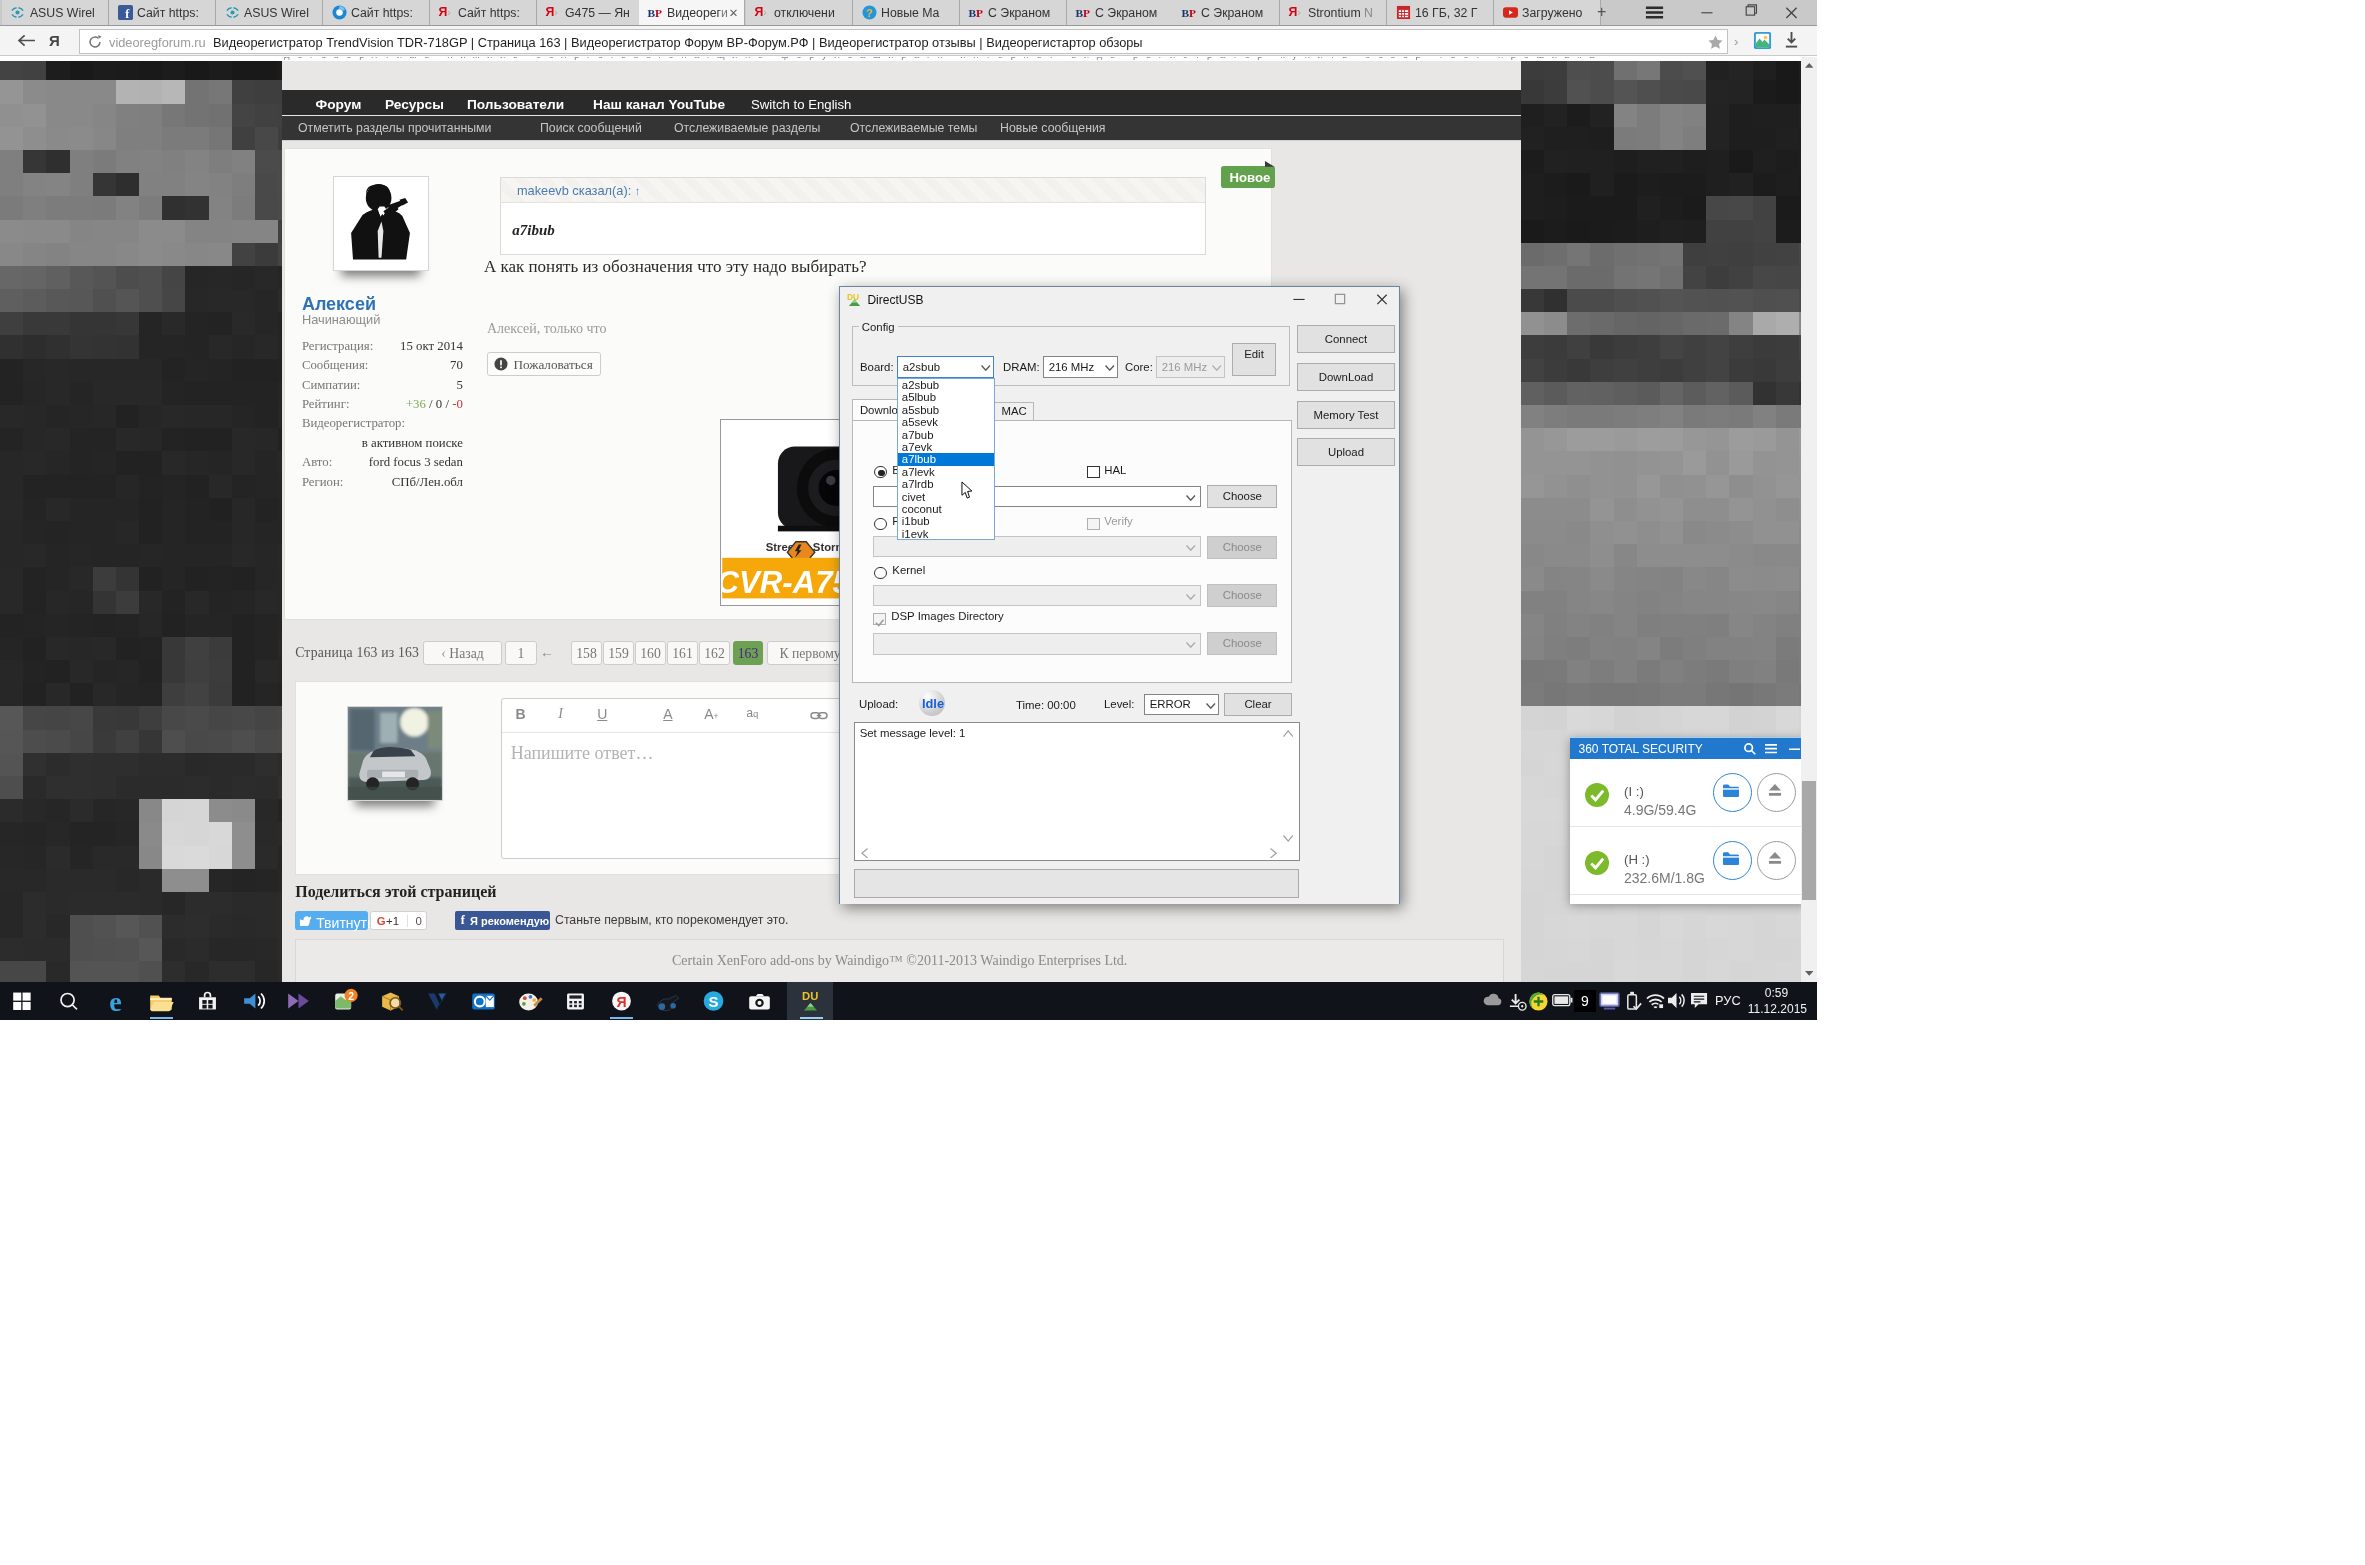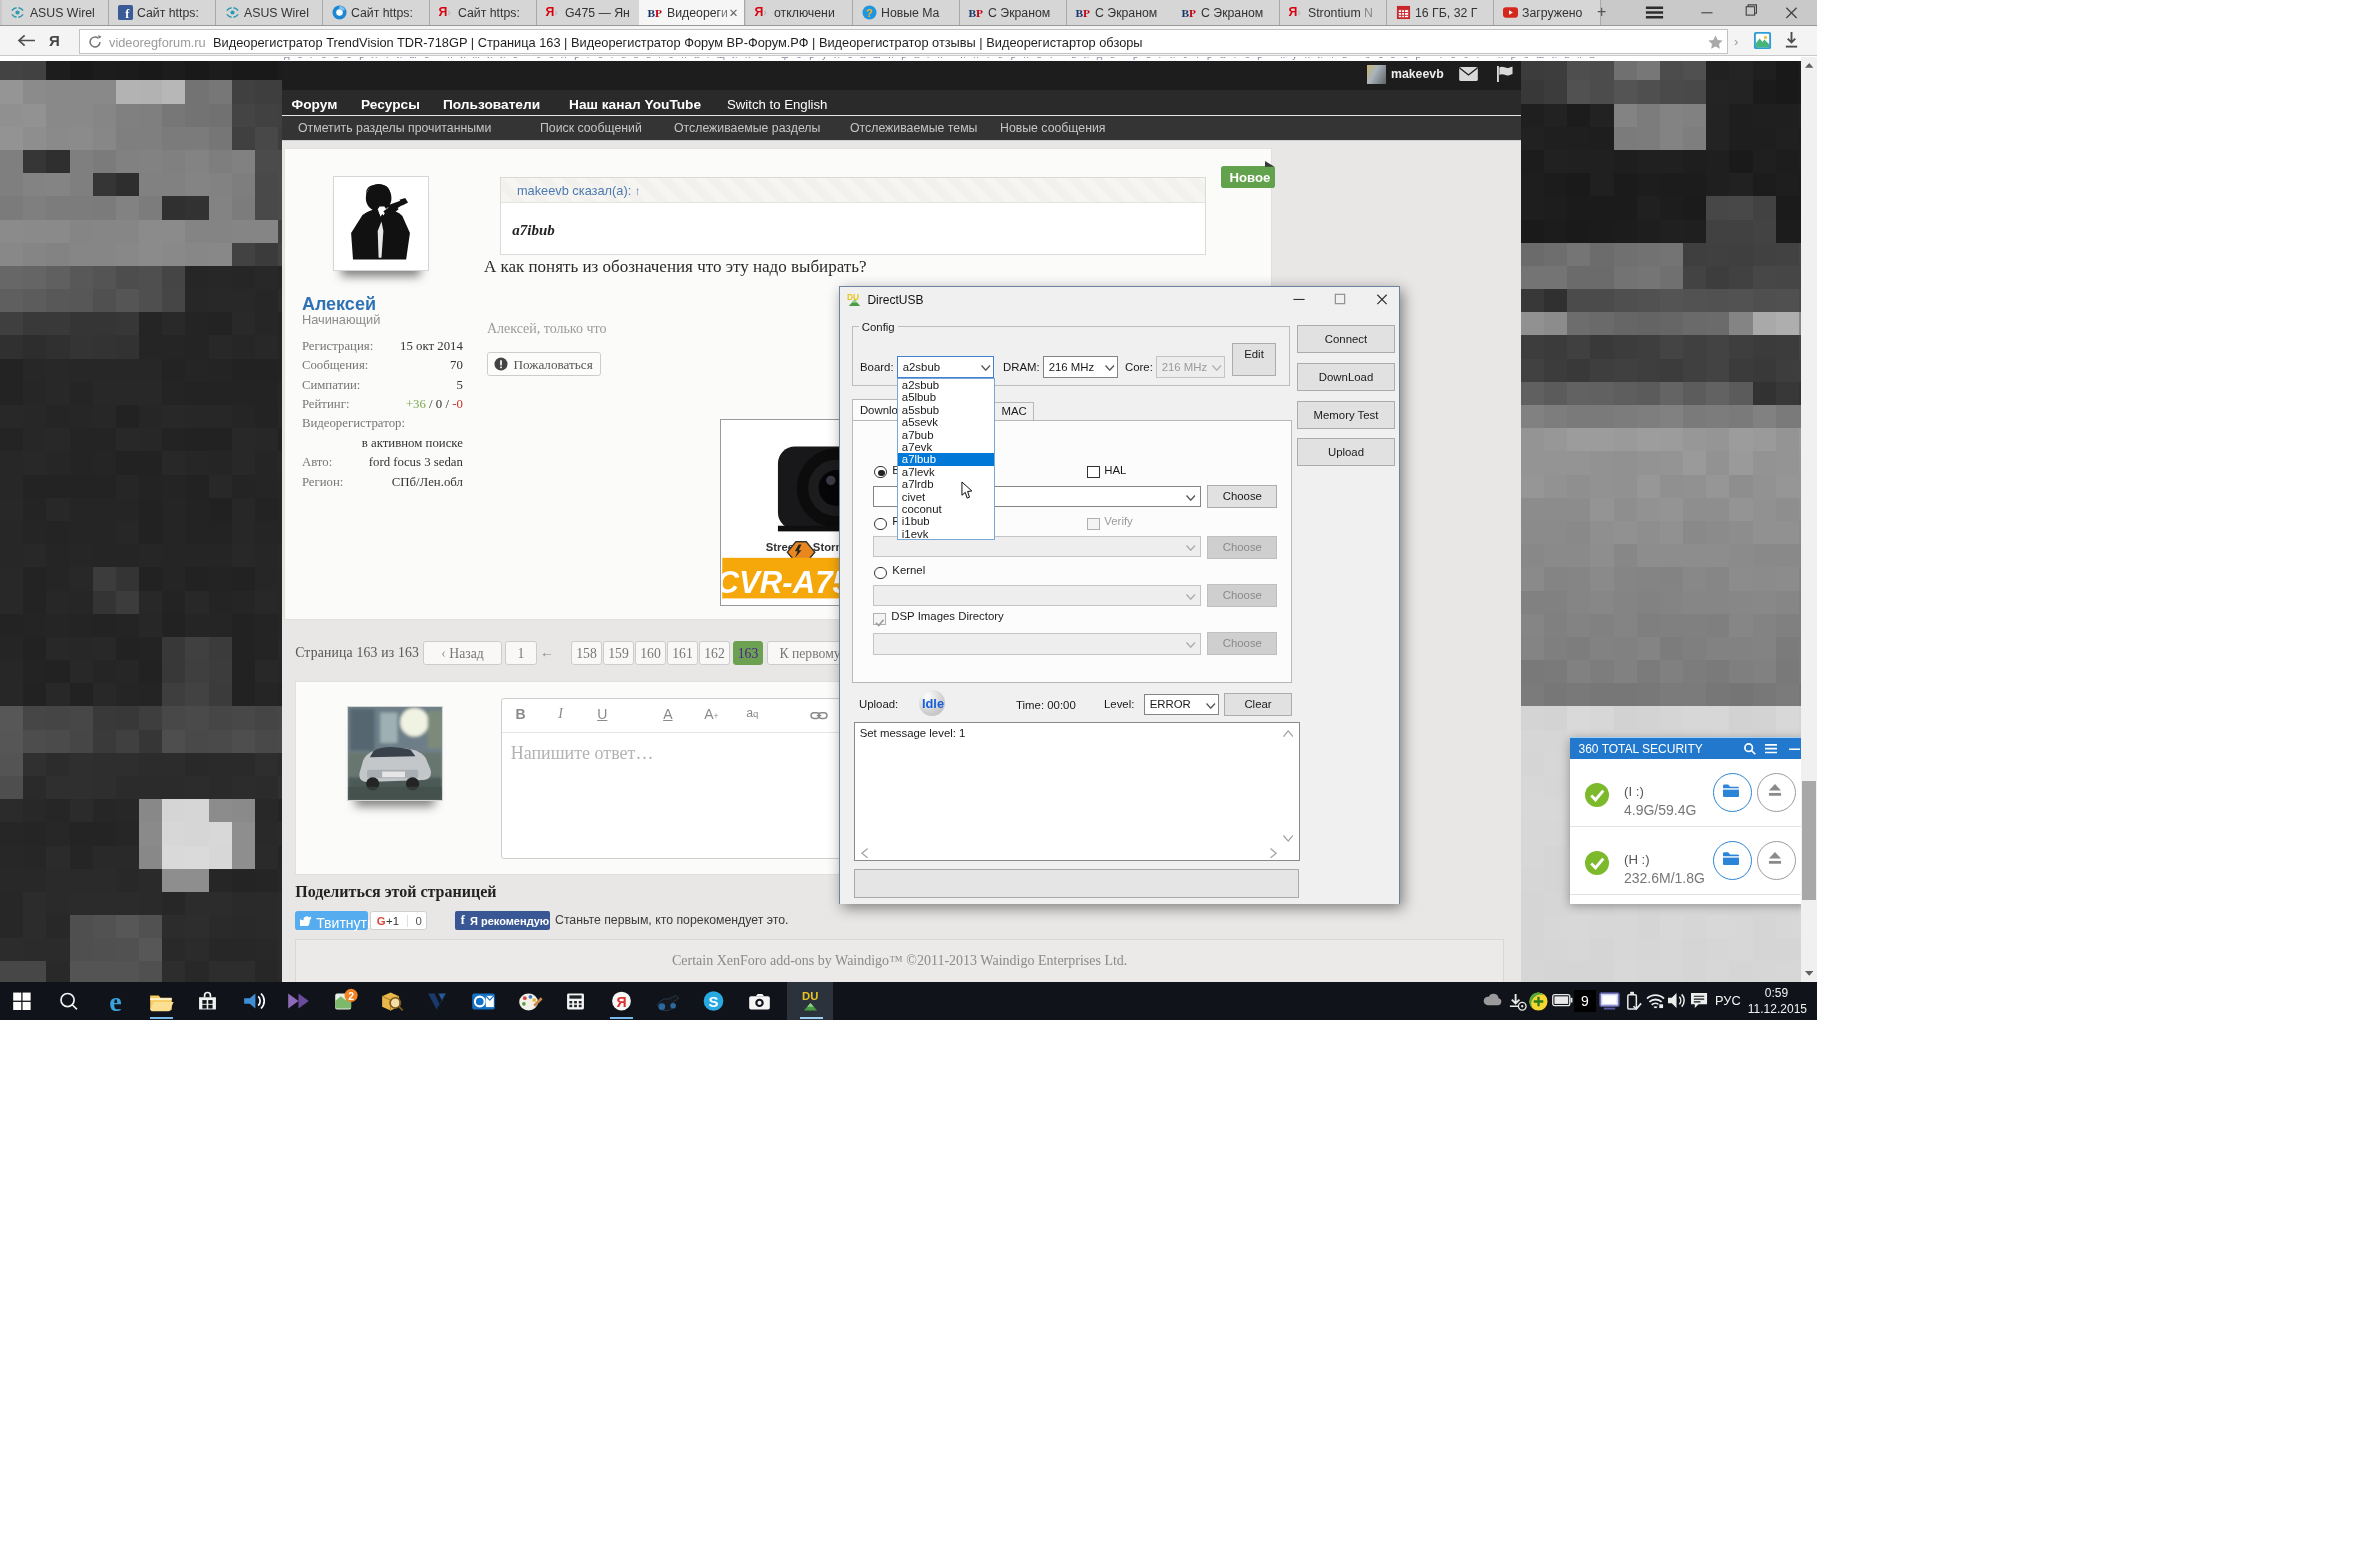--- a/index.html
+++ b/index.html
@@ -15,21 +15,21 @@
 
 #addrbar{position:absolute;left:0;top:25.6px;width:1817px;height:30px;background:#f4f4f4;border-bottom:0.9px solid #c9c9c9;}
 #urlbox{position:absolute;left:79px;top:3.8px;width:1649px;height:24.6px;background:#fff;border:0.9px solid #c2c2c2;}
 
 #viewport{position:absolute;left:0;top:57px;width:1817px;height:926px;background:#e9e9e9;overflow:hidden;}
 
 #pagecol{position:absolute;left:282px;top:3.8px;width:1239px;height:922px;background:#e8e7e5;}
 #hdr1{position:absolute;left:0;top:0;width:1239px;height:29px;background:#1d1d1d;}
 #hdr2{position:absolute;left:0;top:29px;width:1239px;height:25.6px;background:#2a2a2a;}
 #hdr3{position:absolute;left:0;top:55px;width:1239px;height:25.6px;background:#343434;border-bottom:0.9px solid #cfcfcf;}
-.nav2{color:#fff;font-size:13.7px;font-weight:bold;position:absolute;top:7px;}
+.nav2{color:#fff;font-size:13.7px;font-weight:bold;position:absolute;top:7px;margin-left:24px;}
 .nav3{color:#c6c6c6;font-size:12.3px;position:absolute;top:5.7px;}
 #postpanel{position:absolute;left:1.9px;top:87px;width:988px;height:472px;background:#fbfbfa;border:0.9px solid #e2e0dd;}
 #editorpanel{position:absolute;left:13.2px;top:620px;width:977px;height:194px;background:#fbfbfa;border:0.9px solid #e2e0dd;}
 #footerbox{position:absolute;left:13.2px;top:878px;width:1209px;height:44px;background:#eceae8;border:0.9px solid #d9d7d4;}
 .serif{font-family:"Liberation Serif",serif;}
 .pgbtn{position:absolute;top:580px;height:24.6px;background:#f9f8f7;border:0.9px solid #ccc;border-radius:2.8px;font-size:13.7px;color:#777;text-align:center;line-height:23px;}
 .edico{position:absolute;top:7.6px;font-size:14px;color:#8a8a8a;}
 
 #sbar{position:absolute;left:1801px;top:57px;width:16px;height:926px;background:#f0f0f0;}
 
@@ -1221,32 +1221,20 @@
         <rect x="1803.0" y="955.5" width="25.3" height="23.3" fill="#d7d7d7"></rect>
         <rect x="1827.5" y="955.5" width="25.3" height="23.3" fill="#d5d5d5"></rect>
         <rect x="1852.0" y="955.5" width="25.3" height="23.3" fill="#d6d6d6"></rect>
         <rect x="1876.5" y="955.5" width="25.3" height="23.3" fill="#d7d7d7"></rect>
         <rect x="1901.0" y="955.5" width="19.8" height="23.3" fill="#d6d6d6"></rect>
       </svg>
     <div id="whitestrip" class="abs" style="left:0;top:0;width:1817px;height:3.8px;background:#fff;overflow:hidden">
       <div class="abs" style="left:284px;top:-7.6px;width:1230px;font-size:9.5px;color:#6a7490;letter-spacing:7.6px;white-space:nowrap;opacity:.9">договорлтиые нижиие солprofessionalщине форулбашиpark интернет виде регистратор купить обзор тест прошивка</div>
     </div>
     <div id="pagecol">
-      <div id="hdr1">
-        <div class="abs" style="left:1085px;top:4.7px;width:19px;height:19px;background:linear-gradient(120deg,#c8b470 0%,#aab4ba 40%,#848c92 70%,#5e666c 100%)"></div>
-        <div class="abs" style="left:1109px;top:6.6px;color:#ededed;font-size:12.3px;font-weight:bold">makeevb</div>
-        <svg class="abs" style="left:1177px;top:6.6px" width="19" height="14" viewBox="0 0 20 15">
-            <rect width="20" height="15" rx="2" fill="#d9d9d9"></rect>
-            <path d="M0.5 1 L10 8.5 19.5 1" stroke="#1d1d1d" stroke-width="1.5" fill="none"></path>
-          </svg>
-        <svg class="abs" style="left:1214px;top:5.7px" width="18" height="16" viewBox="0 0 19 17">
-            <path d="M2 0 v17" stroke="#d9d9d9" stroke-width="2"></path>
-            <path d="M3.5 1.5 c4-2.5 7 2 11 0 l3-1 v8 l-3 1 c-4 2-7-2.5-11 0z" fill="#d9d9d9"></path>
-          </svg>
-      </div>
       <div id="hdr2">
         <span class="nav2" style="left:9.5px">Форум</span>
         <span class="nav2" style="left:79px">Ресурсы</span>
         <span class="nav2" style="left:161px">Пользователи</span>
         <span class="nav2" style="left:287px">Наш канал YouTube</span>
         <span class="nav2" style="left:445px;font-weight:normal;font-size:13.2px">Switch to English</span>
       </div>
       <div id="hdr3">
         <span class="nav3" style="left:16px">Отметить разделы прочитанными</span>
         <span class="nav3" style="left:258px">Поиск сообщений</span>

